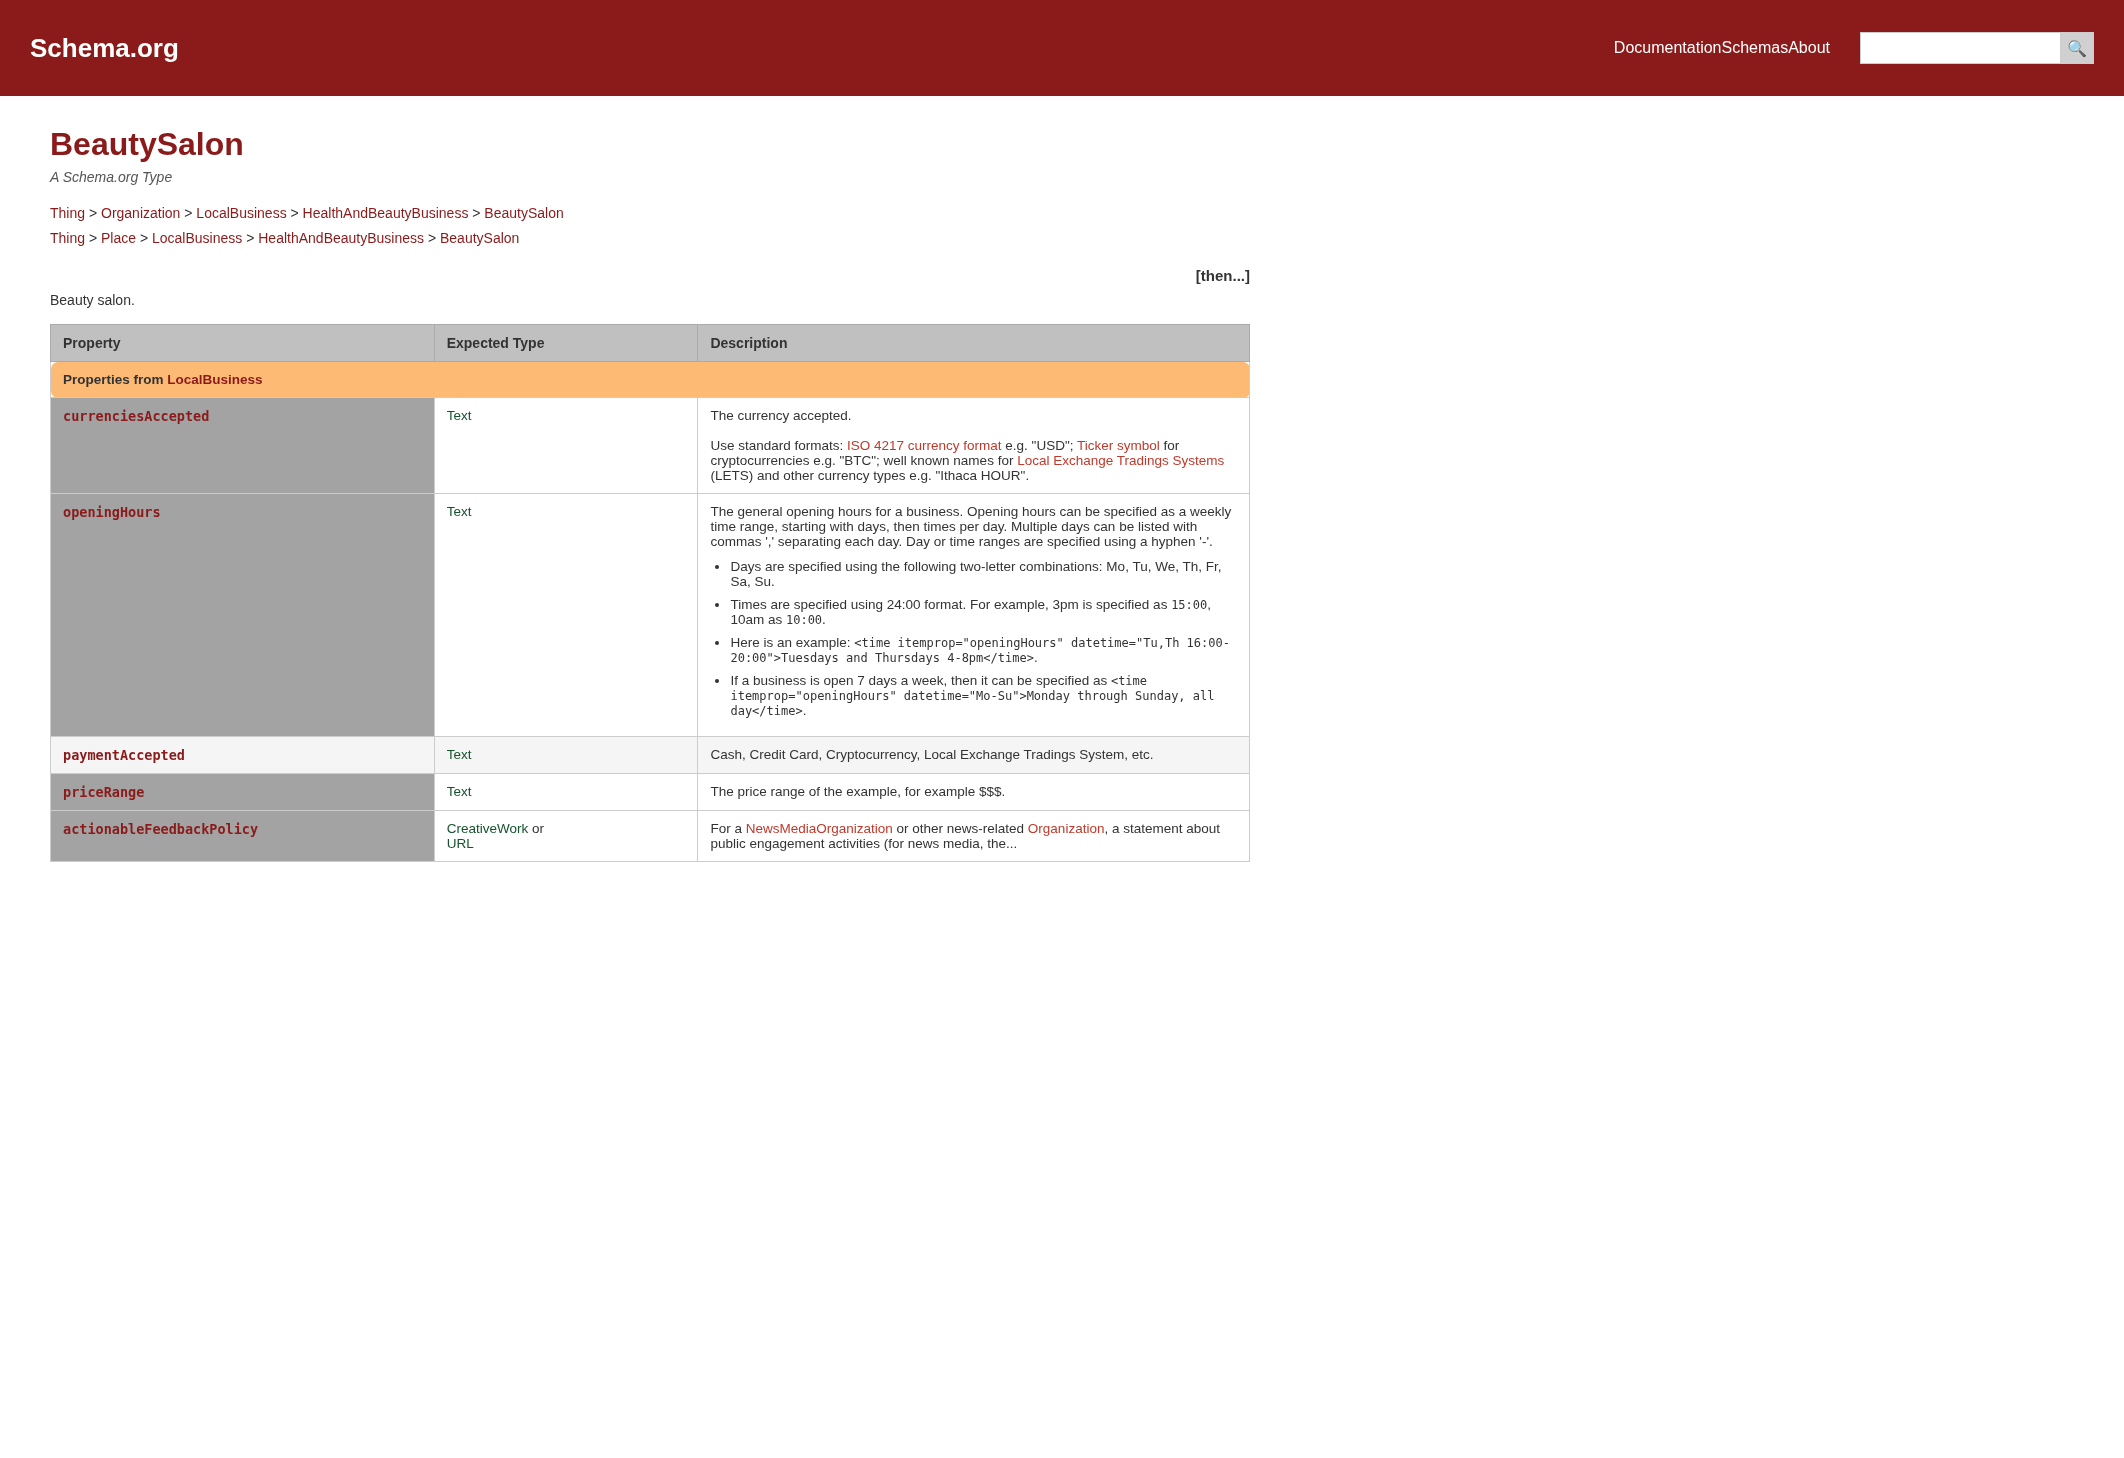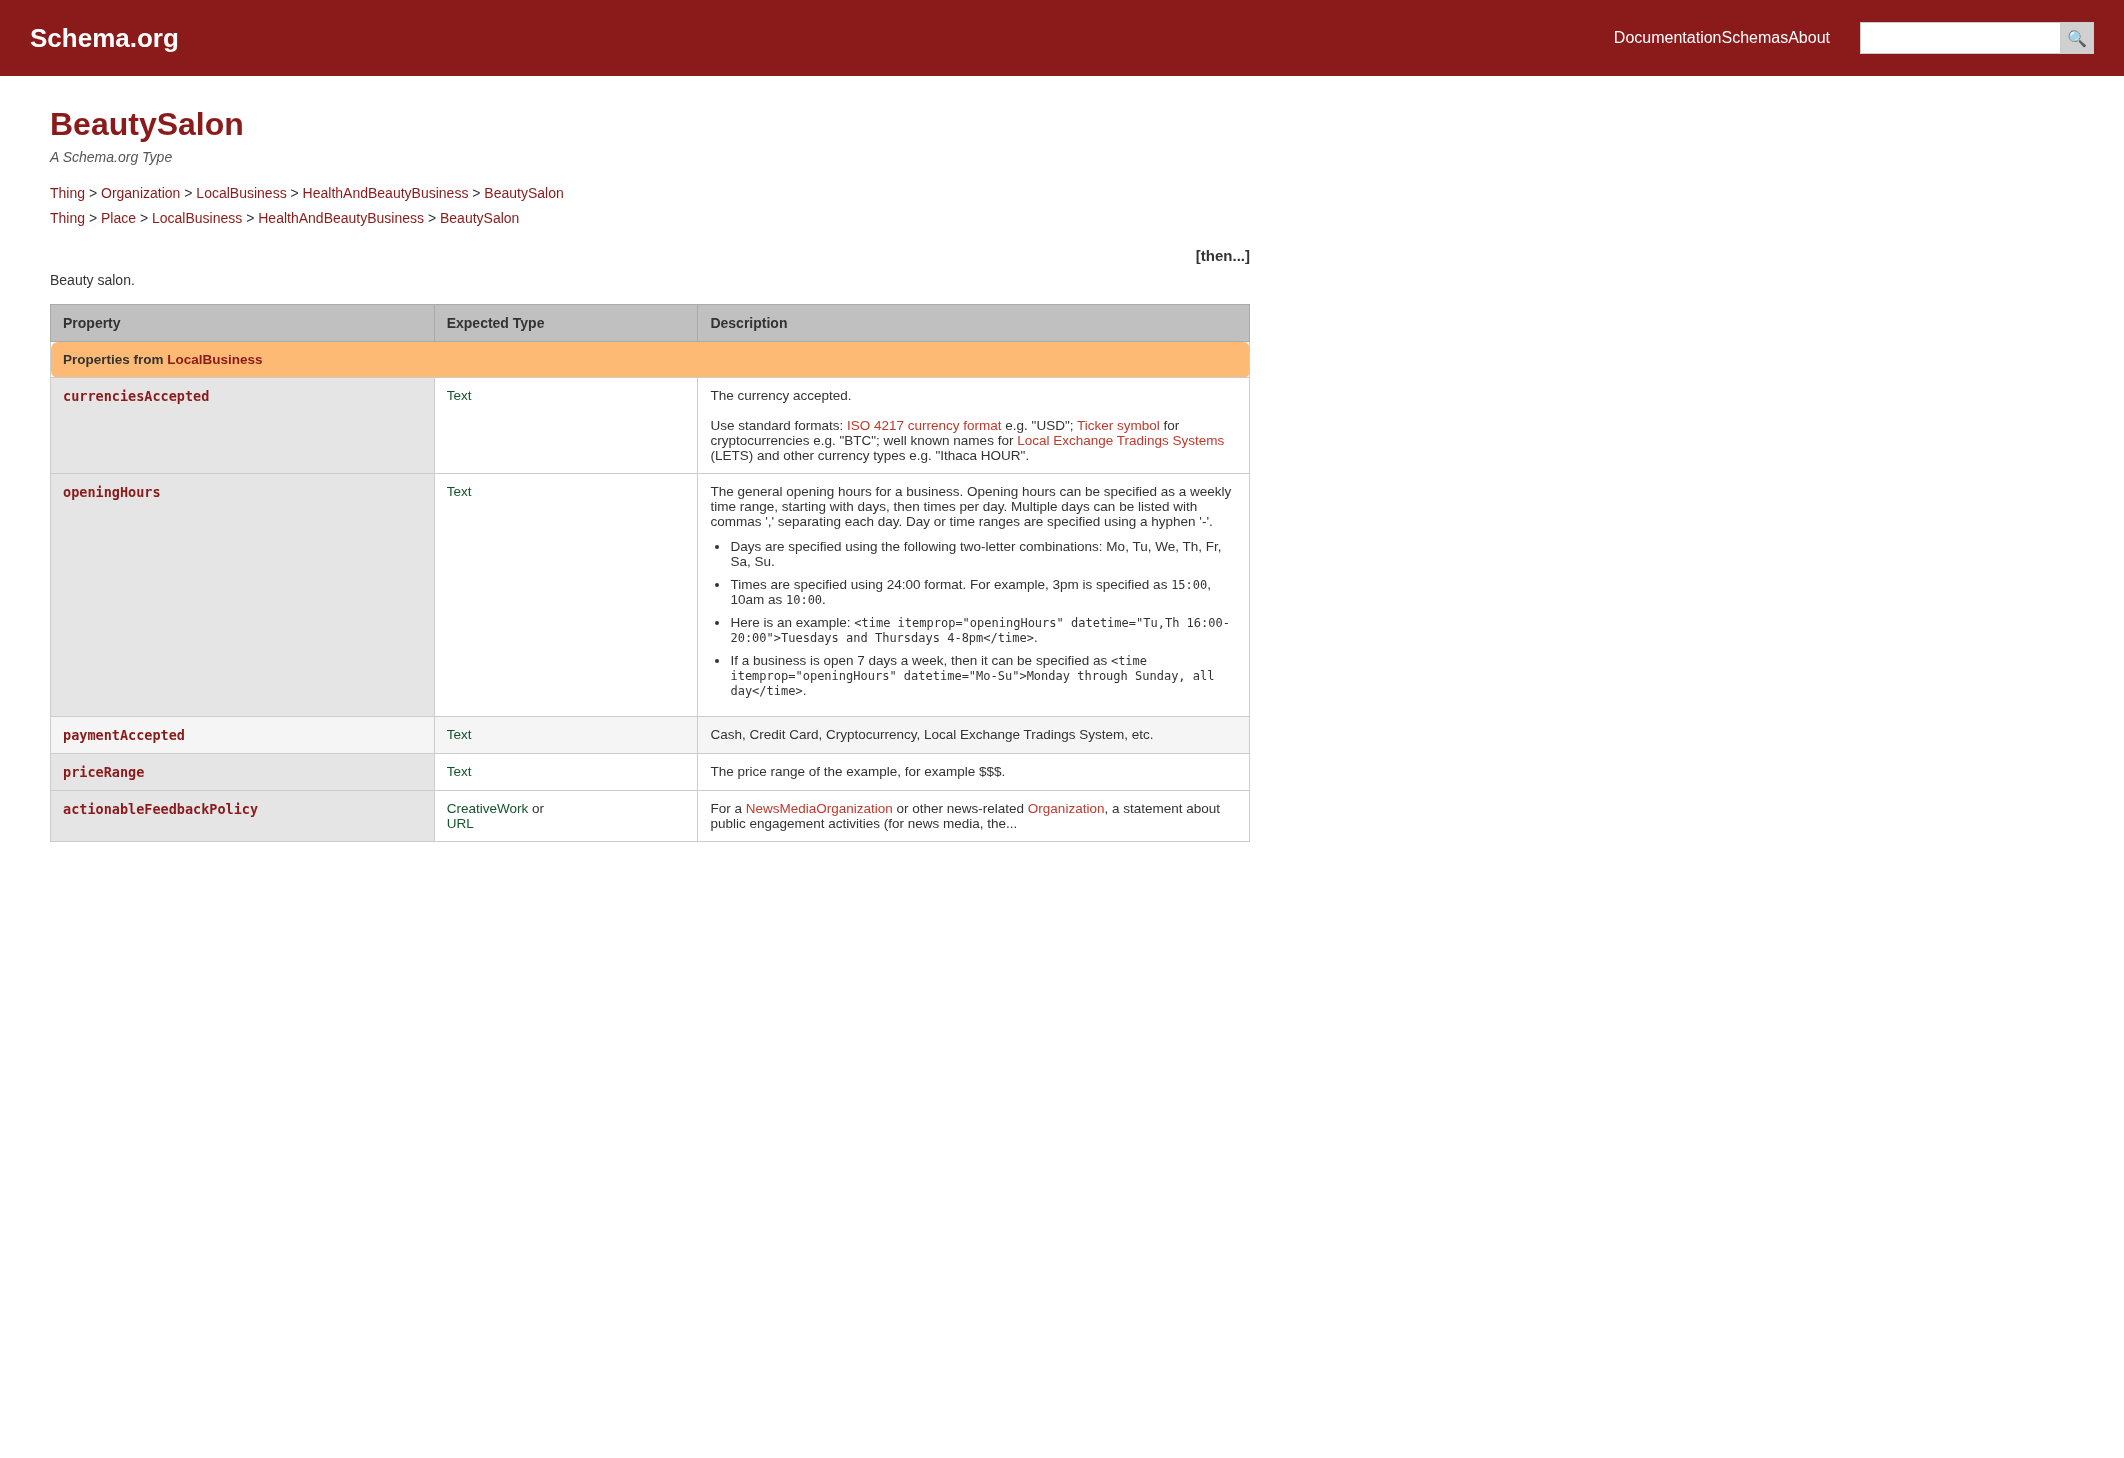--- a/index.html
+++ b/index.html
@@ -4,21 +4,21 @@
   <style>
     * { box-sizing: border-box; margin: 0; padding: 0; }
     body { font-family: Arial, Helvetica, sans-serif; font-size: 14px; color: #333; background: #fff; }
 
     
     #header {
       background-color: #8b1a1a;
       padding: 0 30px;
       display: flex;
       align-items: center;
-      height: 76px;
+      height: 96px;
     }
     #logo {
       color: #fff;
       font-size: 26px;
       font-weight: bold;
       margin-right: auto;
     }
     #nav {
       display: flex;
       margin-right: 30px;
@@ -115,21 +115,21 @@
     .section-header td {
       background-color: #fdba74;
       font-weight: bold;
       padding: 8px 12px;
       font-size: 14px;
       border-radius: 7px;
     }
     .section-header td a { color: #8b1a1a; text-decoration: none; }
 
     .prop-name {
-      background-color: #e5e5e5;
+      background-color: #a3a3a3;
       font-family: monospace;
       color: #8b1a1a;
       font-size: 13px;
       font-weight: bold;
       vertical-align: top;
     }
     .prop-name a { color: #8b1a1a; text-decoration: none; }
 
     .type-cell { vertical-align: top; }
     .type-cell a { color: #14532d; text-decoration: none; }

